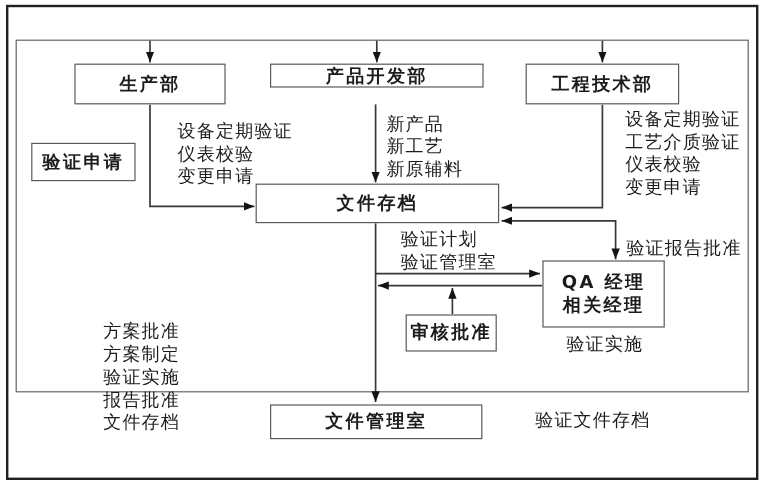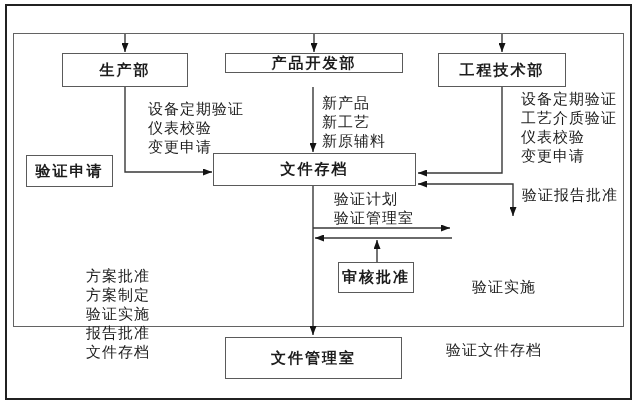--- a/index.html
+++ b/index.html
@@ -18,34 +18,34 @@
   .connectors{position:absolute;left:0;top:0;width:640px;height:403px;}
   .box{
     position:absolute;border:1px solid #5a5a5a;background:#ffffff;
     display:flex;align-items:center;justify-content:center;flex-direction:column;
     font-size:15px;font-weight:bold;letter-spacing:2px;line-height:19px;
     box-sizing:border-box;z-index:3;
   }
   #box-production{left:62px;top:53px;width:126px;height:34px;}
   #box-product-dev{left:225px;top:53px;width:178px;height:20px;}
   #box-engineering{left:438px;top:53px;width:128px;height:34px;}
-  #box-request{left:26px;top:119px;width:87px;height:32px;margin-top:36px;}
+  #box-request{left:26px;top:119px;width:87px;height:32px;}
   #box-validation-office{left:213px;top:153px;width:203px;height:33px;}
   #box-qa{left:452px;top:217px;width:102px;height:56px;}
   #box-review{left:338px;top:262px;width:76px;height:31px;}
-  #box-document-office{left:225px;top:337px;width:177px;height:42px;}
+  #box-document-office{left:225px;top:337px;width:177px;height:29px;}
   .note{
     position:absolute;font-size:15px;font-weight:normal;letter-spacing:1px;
     line-height:19px;white-space:nowrap;z-index:2;
   }
   #note-production-outputs{left:148px;top:100px;}
   #note-product-dev-outputs{left:322px;top:94px;}
   #note-engineering-outputs{left:521px;top:90px;}
   #note-plan-scheme{left:334px;top:190px;}
-  #note-report-approval{left:522px;top:186px;}
+  #note-report-approval{left:522px;top:198px;}
   #note-implementation{left:472px;top:278px;}
   #note-process-steps{left:86px;top:267px;}
   #note-archive{left:446px;top:341px;}
 </style>
 </head>
 <body>
 
 <div class="canvas">
 
   <div class="outer-border"></div>
@@ -82,20 +82,24 @@
     <span>产品开发部</span>
   </div>
   <div class="box" id="box-engineering">
     <span>工程技术部</span>
   </div>
   <div class="box" id="box-request">
     <span>验证申请</span>
   </div>
   <div class="box" id="box-validation-office">
     <span>文件存档</span>
+  </div>
+  <div class="box" id="box-qa">
+    <span>QA 经理</span>
+    <span>相关经理</span>
   </div>
   <div class="box" id="box-review">
     <span>审核批准</span>
   </div>
   <div class="box" id="box-document-office">
     <span>文件管理室</span>
   </div>
 
   <div class="note" id="note-production-outputs">
     <div>设备定期验证</div>

